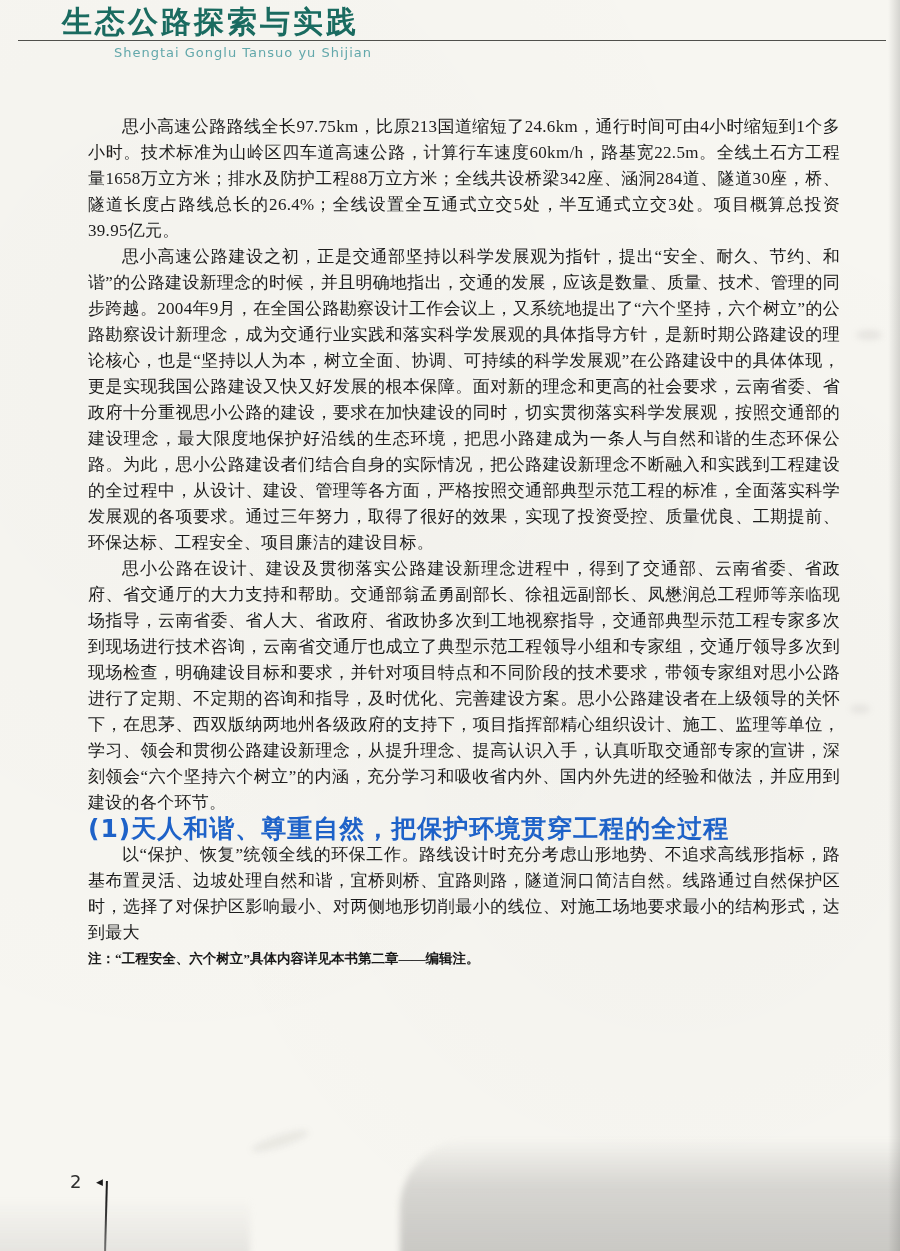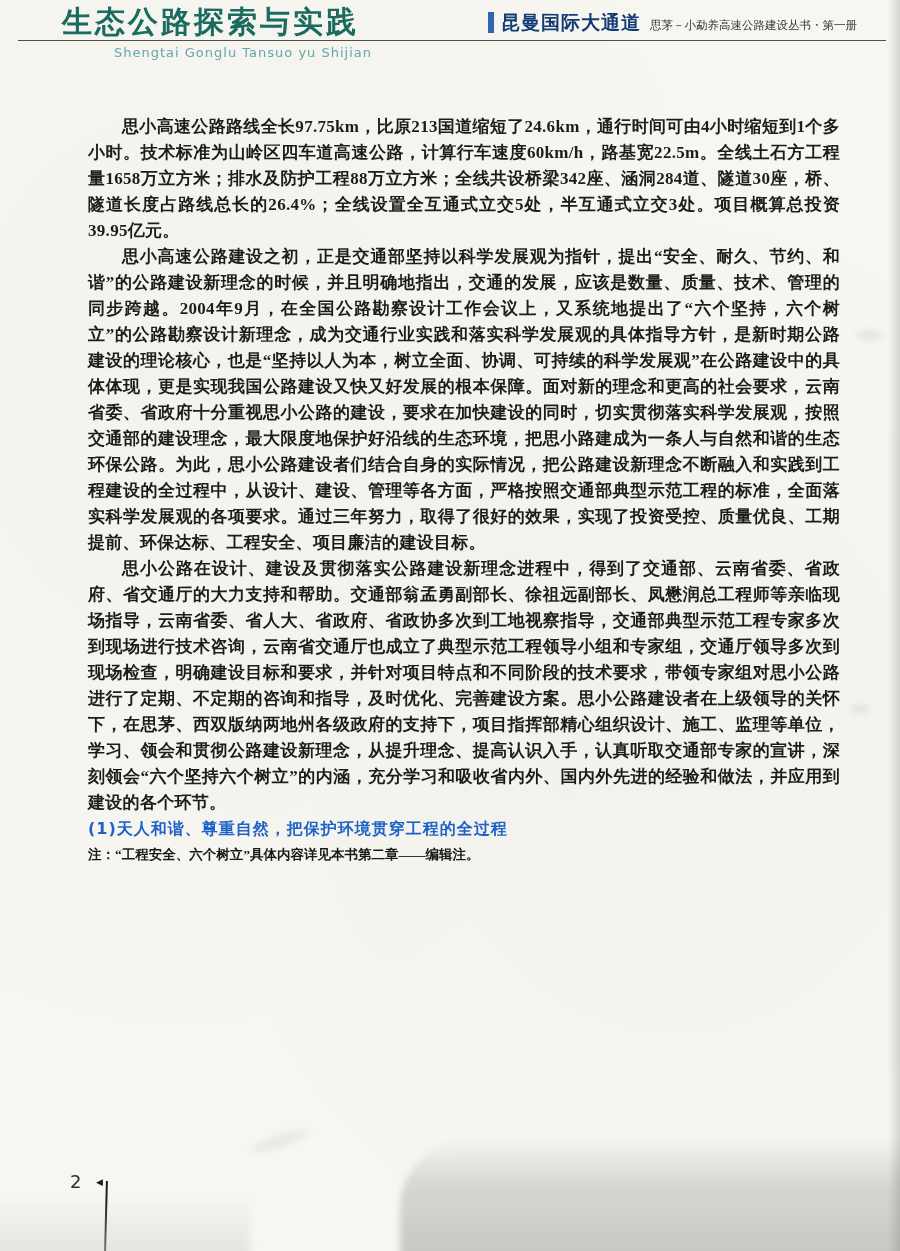--- a/index.html
+++ b/index.html
@@ -46,25 +46,25 @@
   .hdr-rule{
     position:absolute;left:18px;right:14px;top:40px;height:1px;
     background:#50504c;
   }
   
   .content{
     position:absolute;left:88px;right:60px;top:114px;
     font-size:17px;line-height:26px;text-align:justify;
     letter-spacing:0.3px;
   }
-  .content p{margin:0;text-indent:2em;font-weight:bold;}
+  .content p{margin:0;text-indent:2em;}
   .sec-heading{
     margin:14px 0 10px 0;text-indent:0 !important;
     font-family:"DejaVu Sans","Liberation Sans",sans-serif;
-    font-weight:bold;font-size:16px;letter-spacing:1px;
+    font-weight:bold;font-size:25px;letter-spacing:1px;
     color:var(--heading_blue,#1e62c8);
   }
   .footnote{
     margin-top:28px;margin-left:28px;text-indent:0 !important;
     font-size:13.5px;font-weight:bold;letter-spacing:0;
     color:#181818;
   }
   
   .page-number{
     position:absolute;left:70px;top:1171px;
@@ -100,29 +100,27 @@
   .smudge.c{width:60px;height:12px;left:250px;top:1135px;transform:rotate(-18deg);background:rgba(110,108,102,0.10);}
 </style>
 </head>
 <body>
 
 <div class="page">
 
   <div class="hdr-title">生态公路探索与实践</div>
   <div class="hdr-rule"></div>
   <div class="hdr-pinyin">Shengtai Gonglu Tansuo yu Shijian</div>
-  <div class="hdr-right">
-    <span class="hdr-bar"></span><span class="hdr-series">昆曼国际大通道</span><span class="hdr-series-sub">思茅－小勐养高速公路建设丛书・第一册</span>
-  </div>
 
   <div class="content">
     <p>思小高速公路路线全长97.75km，比原213国道缩短了24.6km，通行时间可由4小时缩短到1个多小时。技术标准为山岭区四车道高速公路，计算行车速度60km/h，路基宽22.5m。全线土石方工程量1658万立方米；排水及防护工程88万立方米；全线共设桥梁342座、涵洞284道、隧道30座，桥、隧道长度占路线总长的26.4%；全线设置全互通式立交5处，半互通式立交3处。项目概算总投资39.95亿元。</p>
     <p>思小高速公路建设之初，正是交通部坚持以科学发展观为指针，提出“安全、耐久、节约、和谐”的公路建设新理念的时候，并且明确地指出，交通的发展，应该是数量、质量、技术、管理的同步跨越。2004年9月，在全国公路勘察设计工作会议上，又系统地提出了“六个坚持，六个树立”的公路勘察设计新理念，成为交通行业实践和落实科学发展观的具体指导方针，是新时期公路建设的理论核心，也是“坚持以人为本，树立全面、协调、可持续的科学发展观”在公路建设中的具体体现，更是实现我国公路建设又快又好发展的根本保障。面对新的理念和更高的社会要求，云南省委、省政府十分重视思小公路的建设，要求在加快建设的同时，切实贯彻落实科学发展观，按照交通部的建设理念，最大限度地保护好沿线的生态环境，把思小路建成为一条人与自然和谐的生态环保公路。为此，思小公路建设者们结合自身的实际情况，把公路建设新理念不断融入和实践到工程建设的全过程中，从设计、建设、管理等各方面，严格按照交通部典型示范工程的标准，全面落实科学发展观的各项要求。通过三年努力，取得了很好的效果，实现了投资受控、质量优良、工期提前、环保达标、工程安全、项目廉洁的建设目标。</p>
     <p>思小公路在设计、建设及贯彻落实公路建设新理念进程中，得到了交通部、云南省委、省政府、省交通厅的大力支持和帮助。交通部翁孟勇副部长、徐祖远副部长、凤懋润总工程师等亲临现场指导，云南省委、省人大、省政府、省政协多次到工地视察指导，交通部典型示范工程专家多次到现场进行技术咨询，云南省交通厅也成立了典型示范工程领导小组和专家组，交通厅领导多次到现场检查，明确建设目标和要求，并针对项目特点和不同阶段的技术要求，带领专家组对思小公路进行了定期、不定期的咨询和指导，及时优化、完善建设方案。思小公路建设者在上级领导的关怀下，在思茅、西双版纳两地州各级政府的支持下，项目指挥部精心组织设计、施工、监理等单位，学习、领会和贯彻公路建设新理念，从提升理念、提高认识入手，认真听取交通部专家的宣讲，深刻领会“六个坚持六个树立”的内涵，充分学习和吸收省内外、国内外先进的经验和做法，并应用到建设的各个环节。</p>
     <p class="sec-heading">(1)天人和谐、尊重自然，把保护环境贯穿工程的全过程</p>
+    <p>以“保护、恢复”统领全线的环保工作。路线设计时充分考虑山形地势、不追求高线形指标，路基布置灵活、边坡处理自然和谐，宜桥则桥、宜路则路，隧道洞口简洁自然。线路通过自然保护区时，选择了对保护区影响最小、对两侧地形切削最小的线位、对施工场地要求最小的结构形式，达到最大</p>
     <p class="footnote">注：“工程安全、六个树立”具体内容详见本书第二章——编辑注。</p>
   </div>
 
   <div class="page-number">2</div>
   <div class="scan-mark">◀</div>
   <div class="scan-line"></div>
 
   <div class="scan-shadow-br"></div>
   <div class="scan-shadow-bl"></div>
   <div class="scan-edge-right"></div>

